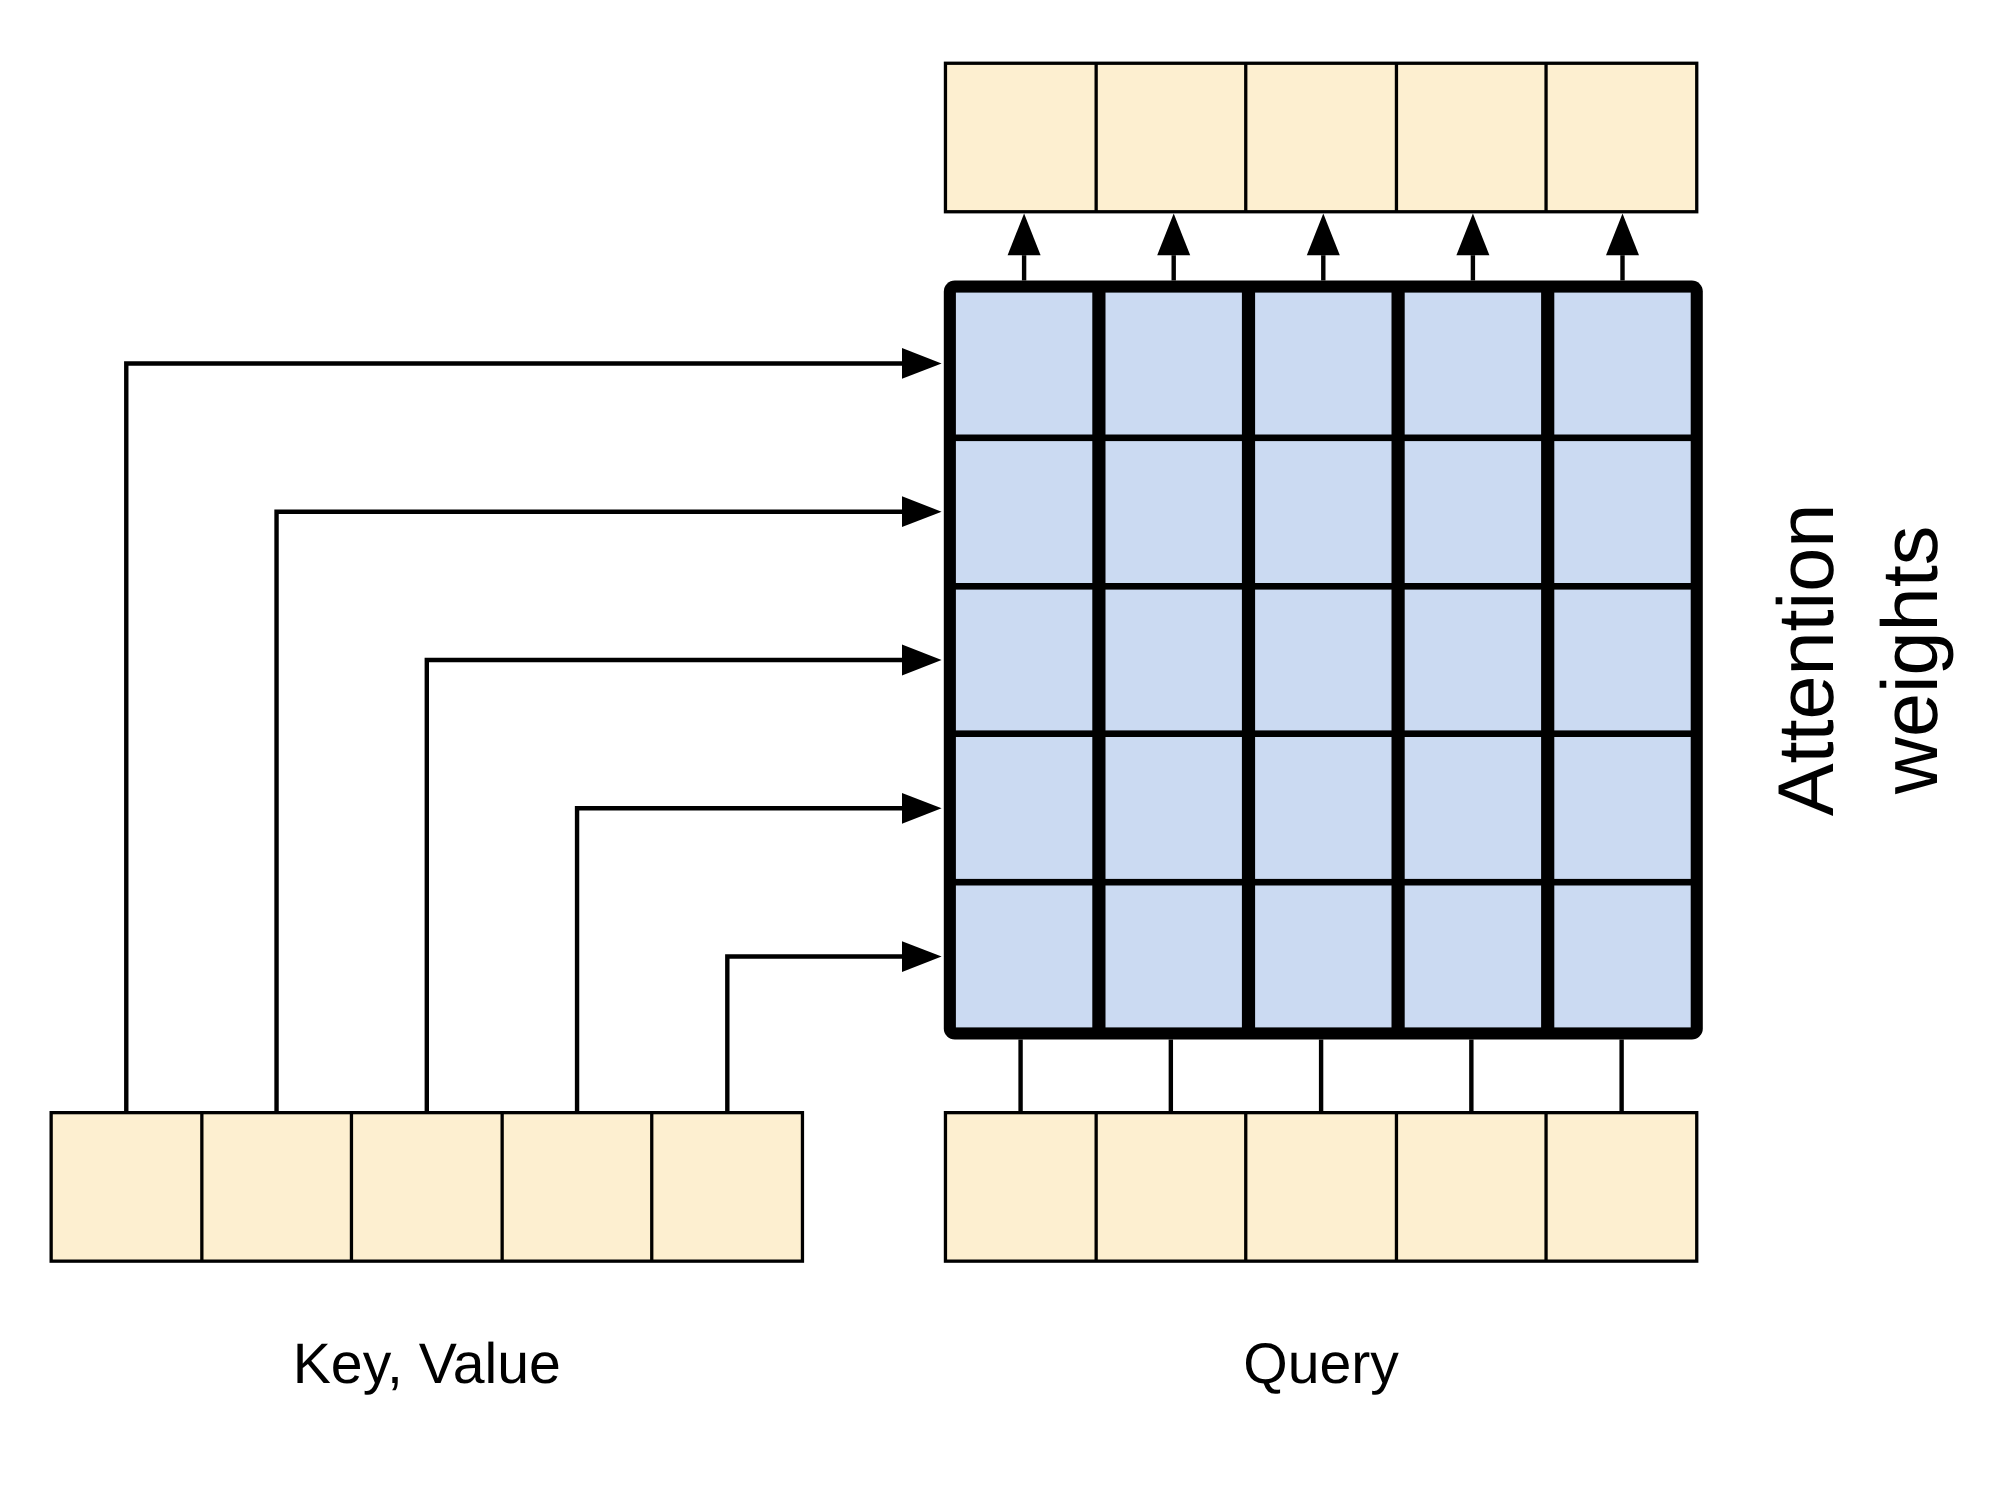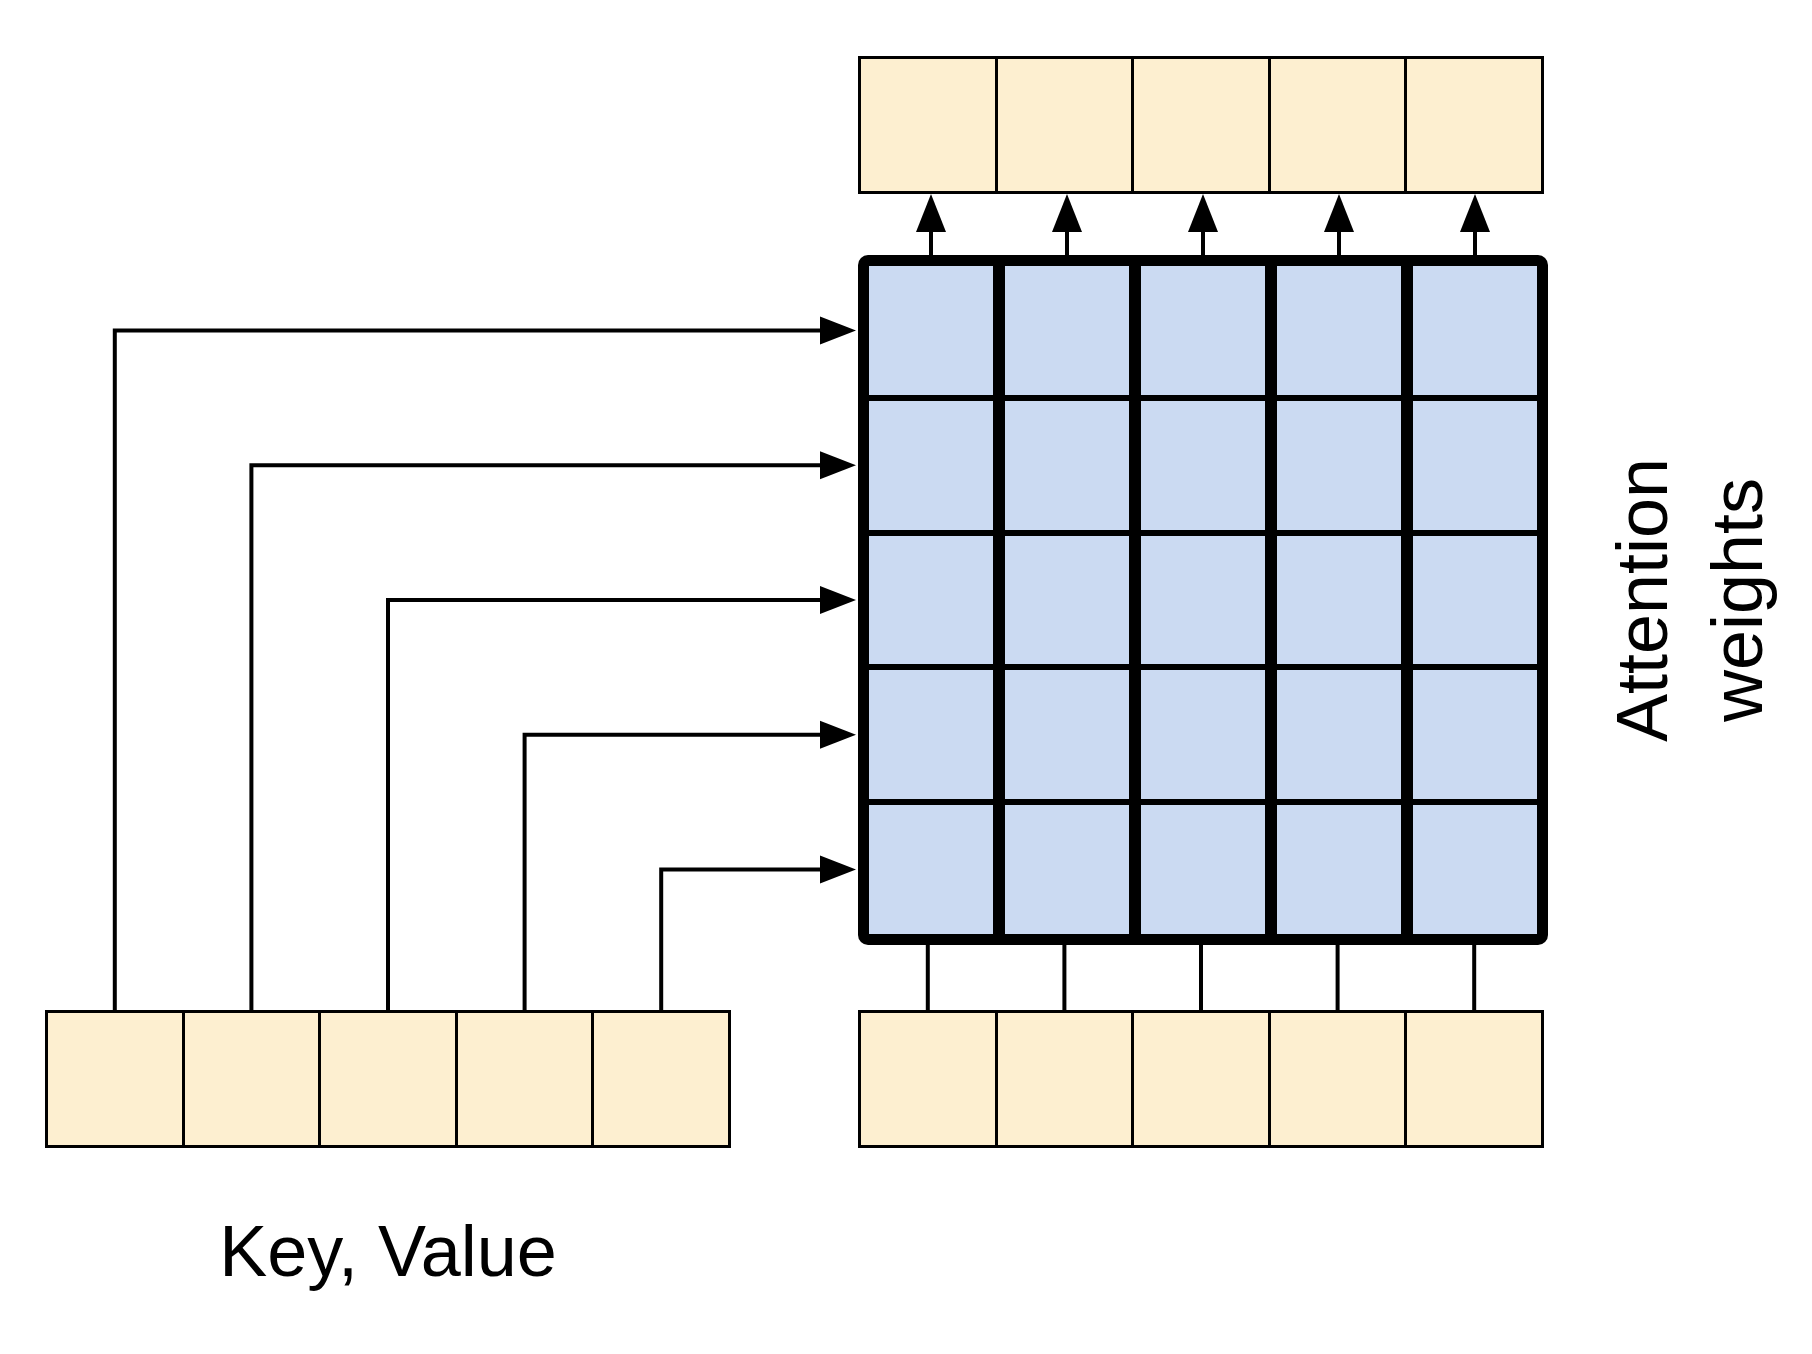--- a/index.html
+++ b/index.html
@@ -36,21 +36,21 @@
     grid-template-columns: repeat(5, 1fr);
     grid-template-rows: repeat(5, 1fr);
     column-gap: 12px;
     row-gap: 6px;
     padding: 11px;
     box-sizing: border-box;
   }
   .cell { width: 100%; height: 100%; }
   .label {
     position: absolute;
-    font-size: 72px;
+    font-size: 52px;
     line-height: 1.1;
     color: #000000;
     text-align: center;
     white-space: nowrap;
   }
   #kv-label    { left: 45px;  top: 1212px; width: 686px; }
   #query-label { left: 858px; top: 1212px; width: 686px; }
   #attn-label {
     position: absolute;
     left: 1490px; top: 520px;
@@ -151,18 +151,19 @@
       <line x1="1475" y1="255" x2="1475" y2="232" stroke="#000000" stroke-width="4"></line>
       <polygon points="1475,194 1460,232 1490,232" fill="#000000"></polygon>
       <line x1="927.8" y1="945" x2="927.8" y2="1010" stroke="#000000" stroke-width="4"></line>
       <line x1="1064.3999999999999" y1="945" x2="1064.3999999999999" y2="1010" stroke="#000000" stroke-width="4"></line>
       <line x1="1201" y1="945" x2="1201" y2="1010" stroke="#000000" stroke-width="4"></line>
       <line x1="1337.6" y1="945" x2="1337.6" y2="1010" stroke="#000000" stroke-width="4"></line>
       <line x1="1474.1999999999998" y1="945" x2="1474.1999999999998" y2="1010" stroke="#000000" stroke-width="4"></line>
     </svg>
 
   <div id="kv-label" class="label">Key, Value</div>
+  <div id="query-label" class="label">Query</div>
   <div id="attn-label">
     <span>Attention</span>
     <span>weights</span>
   </div>
 
 </div>
 
 </body></html>

